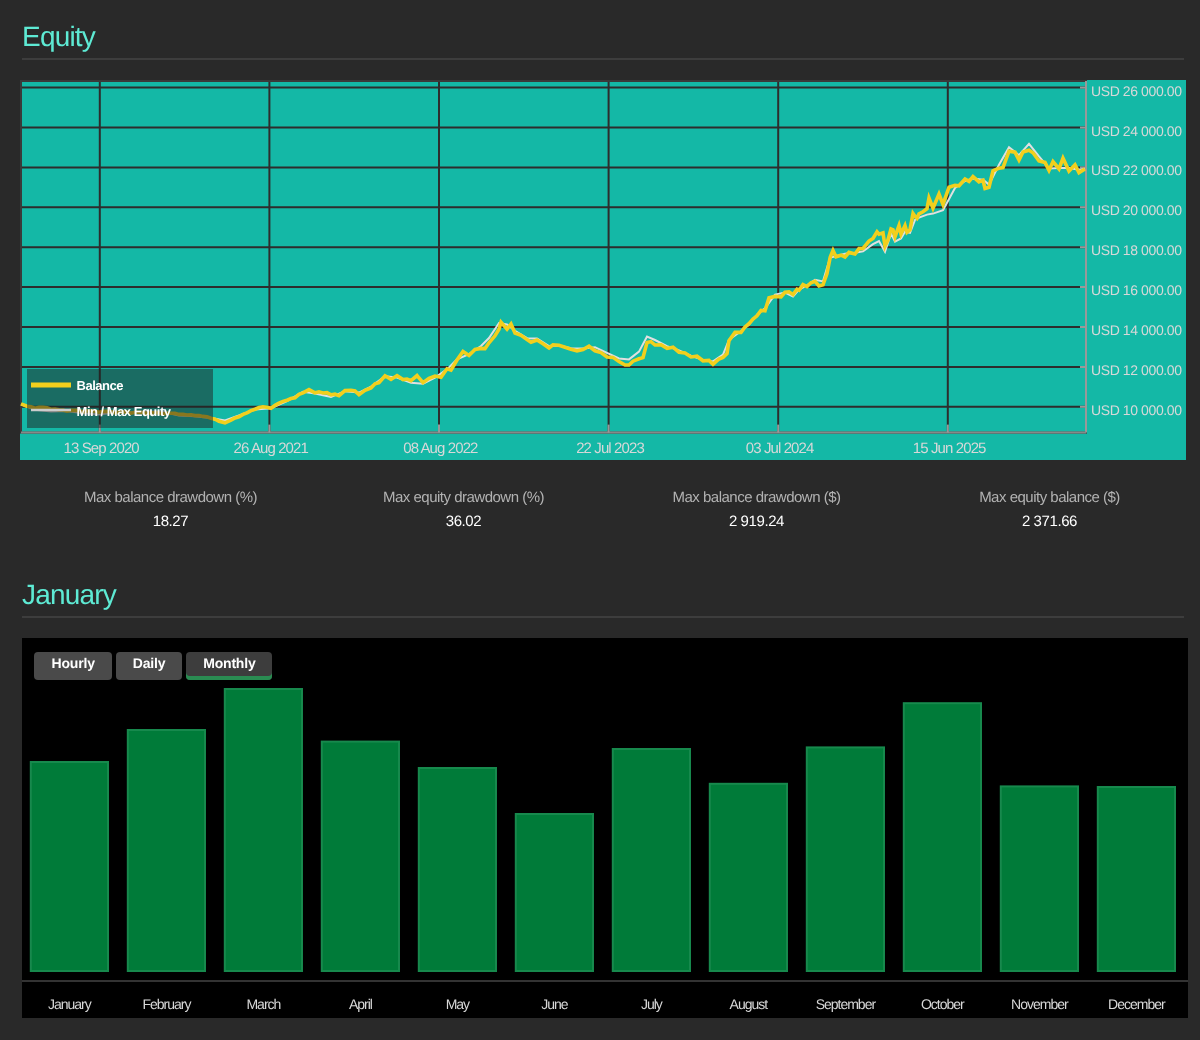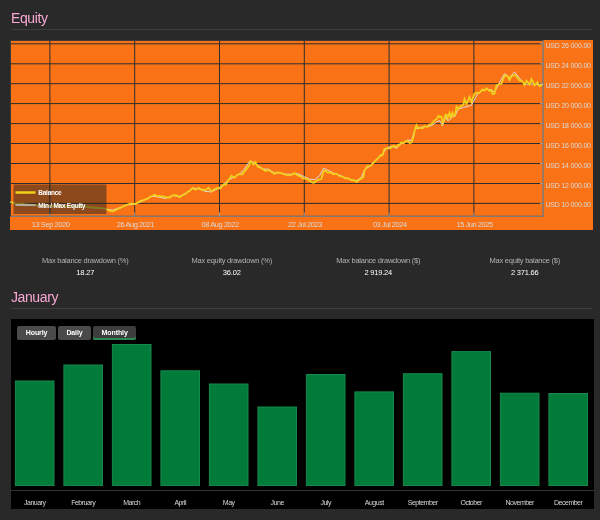--- a/index.html
+++ b/index.html
@@ -1,28 +1,28 @@
 <!DOCTYPE html>
 <html><head>
 <meta charset="utf-8">
 <style>
 * { margin:0; padding:0; box-sizing:border-box; }
 html,body { width:600px; height:520px; background:#292929; overflow:hidden;
   font-family:"Liberation Sans", sans-serif; }
 .wrap { position:relative; width:600px; height:520px; }
-.h1 { position:absolute; left:11px; color:#f9a8d4; font-size:14px; letter-spacing:-0.4px; font-weight:400; }
+.h1 { position:absolute; left:11px; color:#5eead4; font-size:14px; letter-spacing:-0.4px; font-weight:400; }
 .sep { position:absolute; left:11px; right:8px; height:0; border-top:1px solid #3d3d3d; }
-.chart1 { position:absolute; left:10px; top:40px; width:583px; height:190px; background:#f97316; }
+.chart1 { position:absolute; left:10px; top:40px; width:583px; height:190px; background:#14b8a6; }
 .chart1 svg, .chart2 svg { overflow:visible; display:block; }
 .chart2 { position:absolute; left:11px; top:319px; width:583px; height:190px; background:#000; }
 .ylab { font-size:7px; letter-spacing:-0.2px; fill:#d8d8d8; }
 .xlab { font-size:7.5px; letter-spacing:-0.45px; fill:#d8d8d8; }
 .mlab { font-size:7px; letter-spacing:-0.5px; fill:#d8d8d8; }
 .stats { position:absolute; left:12px; top:245px; width:586px; display:flex; }
-.stat { flex:1; text-align:center;margin-top:12px; }
+.stat { flex:1; text-align:center; }
 .stat .lbl { color:#b2b2b2; font-size:7.5px; letter-spacing:-0.25px; line-height:8px; }
 .stat .val { color:#fff; font-size:7.5px; letter-spacing:-0.2px; font-weight:normal; line-height:8px; margin-top:3.5px; }
 .tabs { position:absolute; left:6.3px; top:7px; display:flex; }
 .tab { background:#4a4a4a; color:#fff; font-size:7px; font-weight:bold; letter-spacing:-0.1px;
   height:13.5px; line-height:13.5px; text-align:center; border-radius:2px; margin-right:2px;
   padding:0 8.5px; }
 .tab.sel { background:#3d3d3d; box-shadow:inset 0 -2px 0 #2a8c52; }
 </style>
 </head>
 <body>

